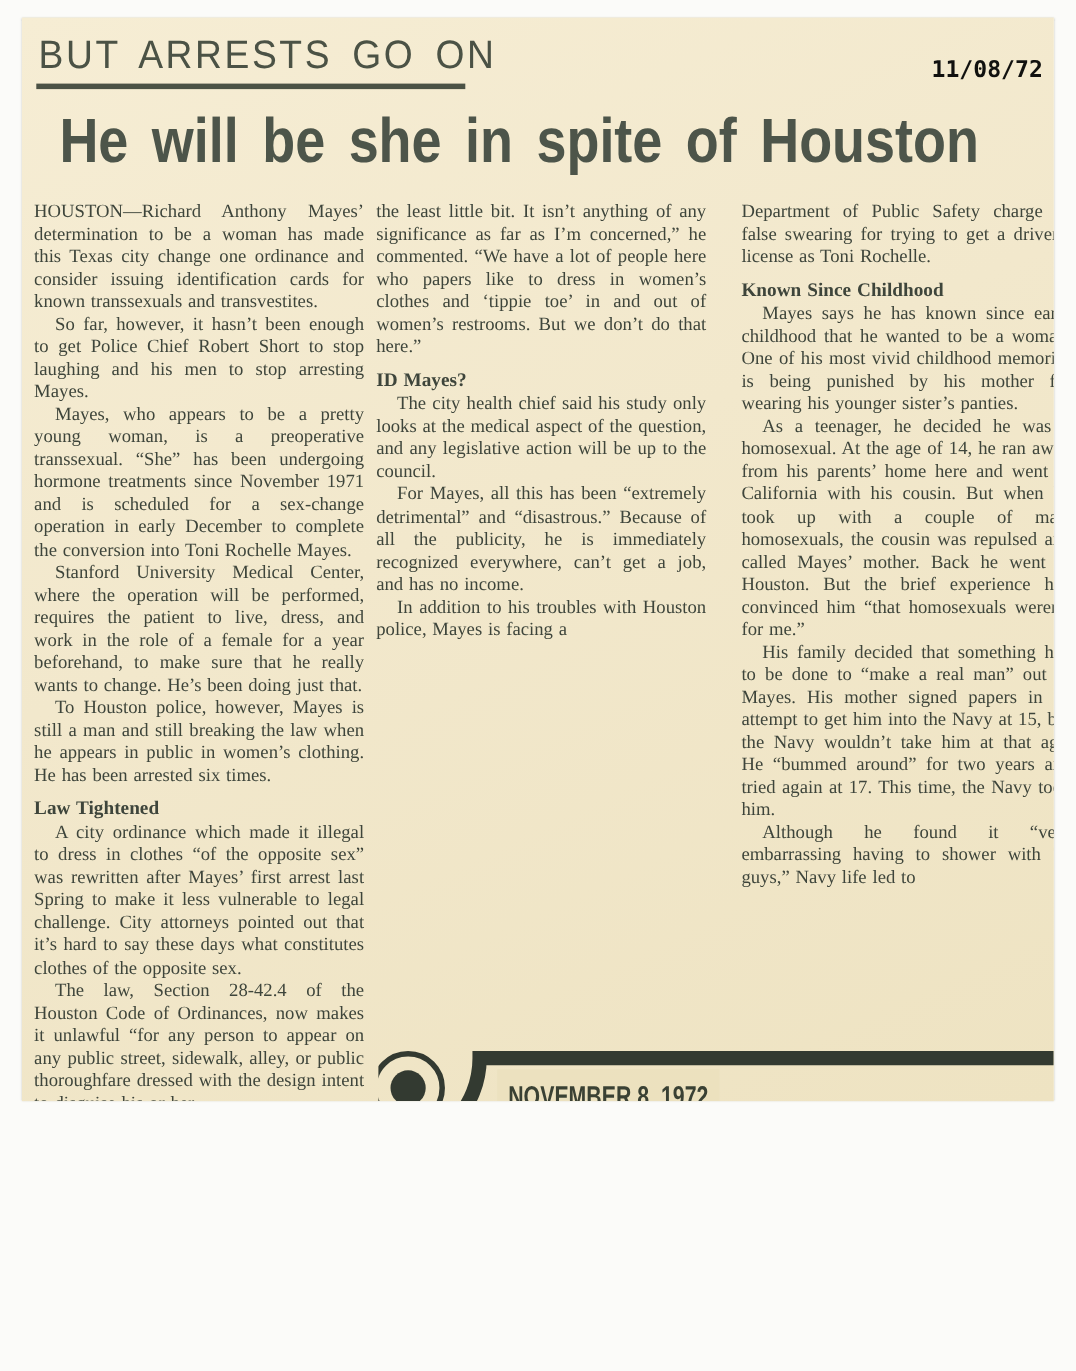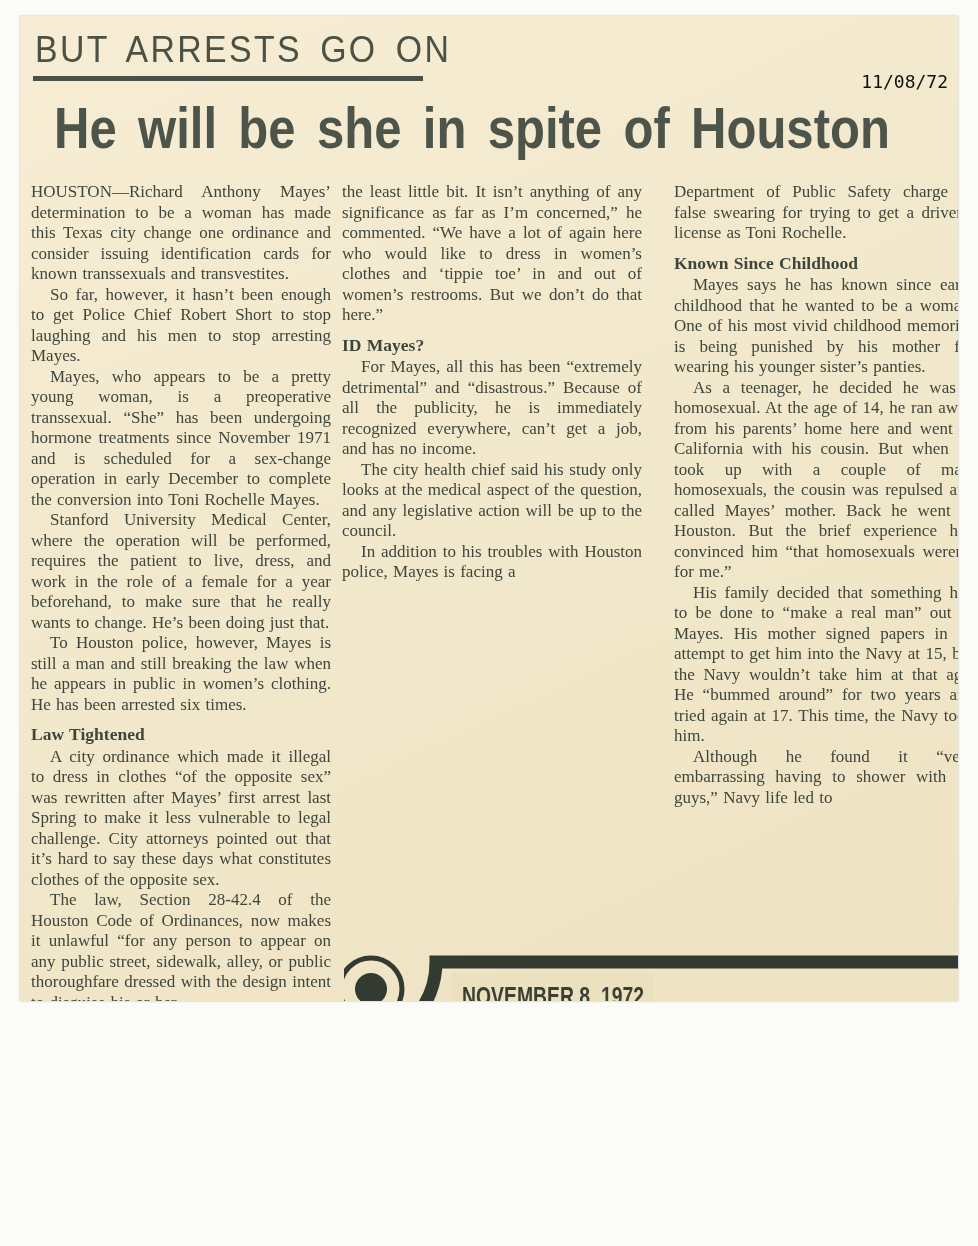--- a/index.html
+++ b/index.html
@@ -9,22 +9,22 @@
     box-shadow:0 0 2px rgba(60,60,40,.35);overflow:hidden;}
   
   .kicker{position:absolute;left:15px;top:13px;
     font-family:"Liberation Sans",sans-serif;font-size:36px;font-weight:500;
     color:#4b5245;letter-spacing:2.5px;word-spacing:7px;white-space:nowrap;
     transform:scaleX(.94);transform-origin:left top;}
   .kicker-rule{position:absolute;left:13px;top:60px;width:390px;height:5px;background:#4b5245;}
   .masthead{position:absolute;right:8px;top:1px;
     font-family:"DejaVu Serif",serif;font-weight:bold;font-size:45px;color:#0e0e0c;
     letter-spacing:0px;white-space:nowrap;}
-  .issue-date{position:absolute;right:10px;top:55px;
-    font-family:"DejaVu Sans Mono",monospace;font-weight:normal;font-size:18px;color:#11110f;
+  .issue-date{position:absolute;right:10px;top:35px;
+    font-family:"DejaVu Sans Mono",monospace;font-weight:bold;font-size:21px;color:#11110f;
     letter-spacing:0px;}
   .headline{position:absolute;left:34px;top:79px;margin:0;
     font-family:"Liberation Sans",sans-serif;font-weight:bold;font-size:57px;
     color:#4d554a;white-space:nowrap;word-spacing:9px;letter-spacing:0px;
     transform:scaleX(.86);transform-origin:left top;}
   
   .col{position:absolute;top:166px;width:300px;
     font-size:17px;line-height:20.5px;color:#3e453b;
     text-align:justify;word-spacing:1px;}
   .col1{left:11px;height:1046px;overflow:hidden;}
@@ -54,24 +54,24 @@
       <div class="blk lead">HOUSTON—Richard Anthony Mayes’ determination to be a woman has made this Texas city change one ordinance and consider issuing identification cards for known transsexuals and transvestites.</div>
       <div class="blk p">So far, however, it hasn’t been enough to get Police Chief Robert Short to stop laughing and his men to stop arresting Mayes.</div>
       <div class="blk p">Mayes, who appears to be a pretty young woman, is a preoperative transsexual. “She” has been undergoing hormone treatments since November 1971 and is scheduled for a sex-change operation in early December to complete the conversion into Toni Rochelle Mayes.</div>
       <div class="blk p">Stanford University Medical Center, where the operation will be performed, requires the patient to live, dress, and work in the role of a female for a year beforehand, to make sure that he really wants to change. He’s been doing just that.</div>
       <div class="blk p">To Houston police, however, Mayes is still a man and still breaking the law when he appears in public in women’s clothing. He has been arrested six times.</div>
       <div class="blk h">Law Tightened</div>
       <div class="blk p">A city ordinance which made it illegal to dress in clothes “of the opposite sex” was rewritten after Mayes’ first arrest last Spring to make it less vulnerable to legal challenge. City attorneys pointed out that it’s hard to say these days what constitutes clothes of the opposite sex.</div>
       <div class="blk p">The law, Section 28-42.4 of the Houston Code of Ordinances, now makes it unlawful “for any person to appear on any public street, sidewalk, alley, or public thoroughfare dressed with the design intent to disguise his or her</div>
     </div>
   <div class="col col2">
-      <div class="blk lead">the least little bit. It isn’t anything of any significance as far as I’m concerned,” he commented. “We have a lot of again here who would like to dress in women’s clothes and ‘tippie toe’ in and out of women’s restrooms. But we don’t do that here.”</div>
+      <div class="blk lead">the least little bit. It isn’t anything of any significance as far as I’m concerned,” he commented. “We have a lot of people here who papers like to dress in women’s clothes and ‘tippie toe’ in and out of women’s restrooms. But we don’t do that here.”</div>
       <div class="blk h">ID Mayes?</div>
+      <div class="blk p">The city health chief said his study only looks at the medical aspect of the question, and any legislative action will be up to the council.</div>
       <div class="blk p">For Mayes, all this has been “extremely detrimental” and “disastrous.” Because of all the publicity, he is immediately recognized everywhere, can’t get a job, and has no income.</div>
-      <div class="blk p">The city health chief said his study only looks at the medical aspect of the question, and any legislative action will be up to the council.</div>
       <div class="blk p">In addition to his troubles with Houston police, Mayes is facing a</div>
     </div>
   <div class="col col3">
       <div class="blk lead">Department of Public Safety charge of false swearing for trying to get a driver’s license as Toni Rochelle.</div>
       <div class="blk h">Known Since Childhood</div>
       <div class="blk p">Mayes says he has known since early childhood that he wanted to be a woman. One of his most vivid childhood memories is being punished by his mother for wearing his younger sister’s panties.</div>
       <div class="blk p">As a teenager, he decided he was a homosexual. At the age of 14, he ran away from his parents’ home here and went to California with his cousin. But when he took up with a couple of male homosexuals, the cousin was repulsed and called Mayes’ mother. Back he went to Houston. But the brief experience had convinced him “that homosexuals weren’t for me.”</div>
       <div class="blk p">His family decided that something had to be done to “make a real man” out of Mayes. His mother signed papers in an attempt to get him into the Navy at 15, but the Navy wouldn’t take him at that age. He “bummed around” for two years and tried again at 17. This time, the Navy took him.</div>
       <div class="blk p">Although he found it “very embarrassing having to shower with 75 guys,” Navy life led to</div>
     </div>

